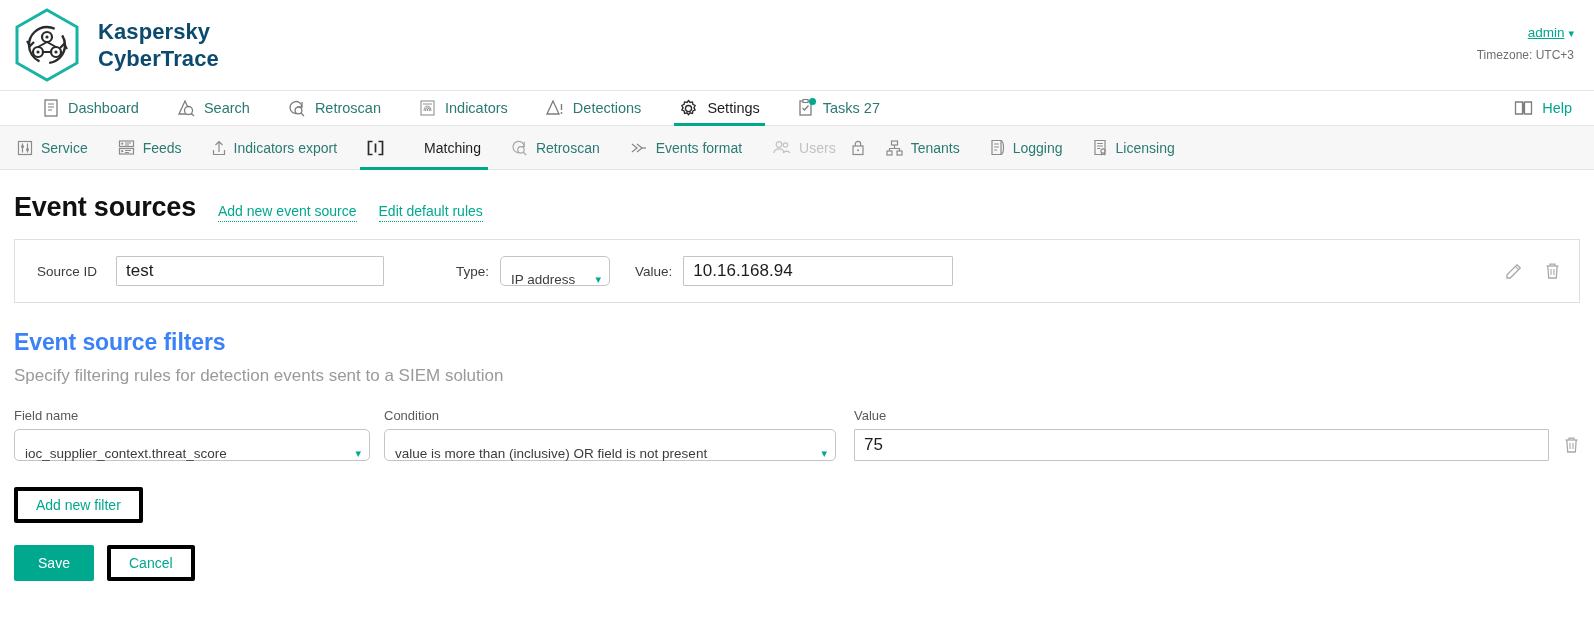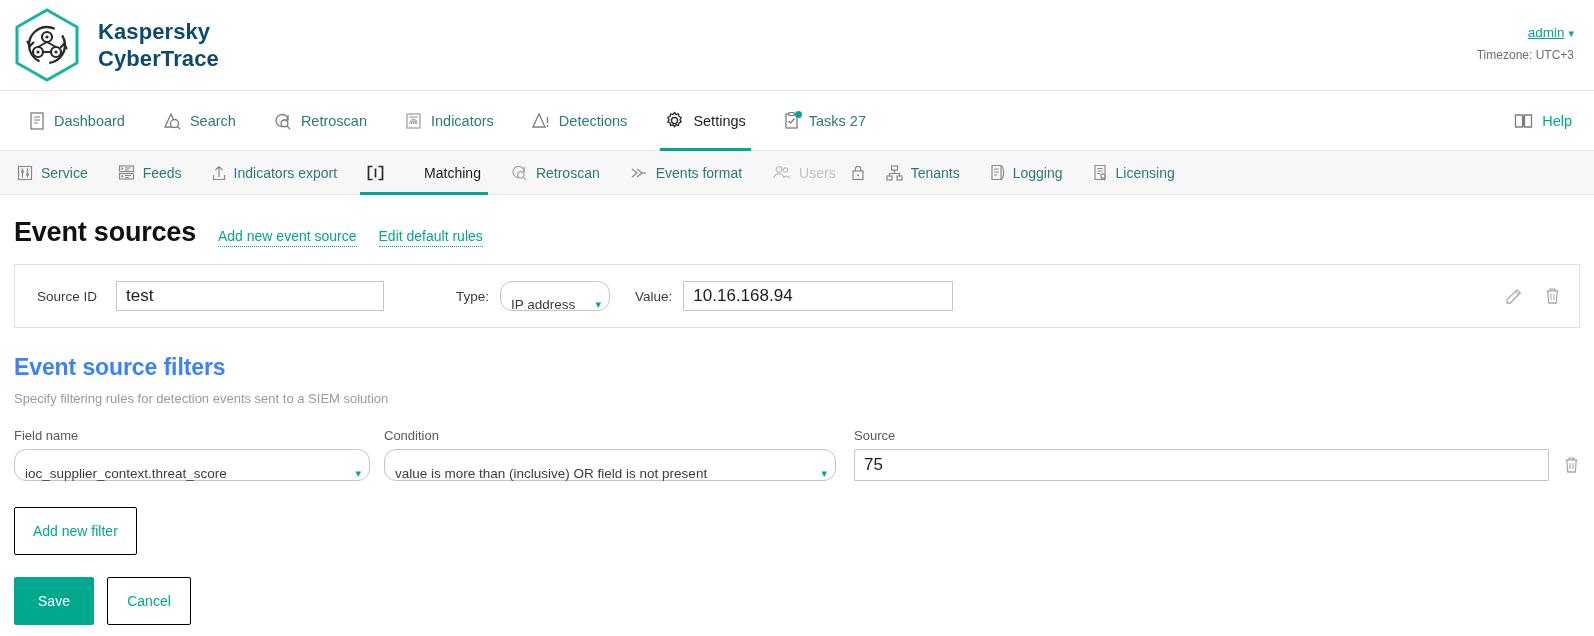--- a/index.html
+++ b/index.html
@@ -32,25 +32,25 @@
   }
   .user-name {
     font-size: 13.5px; color: #00a88e;
     text-decoration: underline; cursor: pointer;
   }
   .user-caret { color: #00a88e; font-size: 11px; margin-left: 4px; }
   .user-tz { font-size: 12px; color: #6f6f6f; margin-top: 2px; }
 
   
   .mainnav {
-    height: 61px;
+    height: 36px;
     border-top: 1px solid #e4e4e4;
     border-bottom: 1px solid #e4e4e4;
     display: flex; align-items: stretch;
-    padding-left: 10px;
+    padding-left: 24px;
     background: #fff;
     position: relative;
   }
   .mainnav-item {
     display: flex; align-items: center; gap: 9px;
     padding: 0 19px;
     font-size: 14.5px; color: #2b7a74;
     cursor: pointer; position: relative;
     white-space: nowrap;
   }
@@ -120,49 +120,49 @@
     padding: 0 9px; font-family: inherit; outline: none;
     border-radius: 1px;
   }
   .inp::placeholder { color: #a8a8a8; }
   .sel {
     border: 1px solid #c4c4c4; background: #fff;
     height: 30px; display: flex; align-items: center;
     justify-content: space-between; gap: 10px;
     padding: 16px 8px 0 10px;
     font-size: 13.5px; color: #3c3c3c; cursor: pointer;
-    border-radius: 12px;
+    border-radius: 5px;
   }
   .chev { color: #00a88e; font-size: 11px; line-height: 1; }
   .row-actions {
     position: absolute; right: 18px; top: 0; bottom: 0;
     display: flex; align-items: center; gap: 22px;
   }
   .icon-btn { cursor: pointer; display: flex; align-items: center; }
 
   h2.sub-title {
     margin: 26px 0 0 0; font-size: 23px; font-weight: bold;
     letter-spacing: -.1px; color: #3b82f6;
   }
-  .sub-desc { margin-top: 10px; font-size: 13px; color: #9a9a9a; }
+  .sub-desc { margin-top: 10px; font-size: 17px; color: #9a9a9a; }
 
   .filters { margin-top: 22px; }
   .filter-labels { display: flex; font-size: 13px; color: #5a5a5a; }
   .col-field { width: 356px; }
   .col-cond  { width: 452px; margin-left: 14px; }
   .col-value { flex: 1; margin-left: 18px; }
   .filter-row {
     display: flex; align-items: center; margin-top: 6px;
   }
   .filter-row .sel, .filter-row .inp { height: 32px; width: 100%; }
   .filter-del { margin-left: 14px; display: flex; align-items: center; cursor: pointer; }
 
   .btn {
-    border: 1px solid #000000; background: #fff;
-    height: 48px; padding: 0 18px;
+    border: 4px solid #000000; background: #fff;
+    height: 36px; padding: 0 18px;
     font-size: 14px; color: #00a88e;
     font-family: inherit; cursor: pointer; border-radius: 2px;
     display: inline-flex; align-items: center; justify-content: center;
   }
   .btn-primary {
     background: #00a88e; border-color: #00a88e; color: #fff;
     min-width: 80px;
   }
   .add-filter-wrap { margin-top: 26px; }
   .actions { margin-top: 22px; display: flex; gap: 13px; }
@@ -461,21 +461,21 @@
     </div>
   </div>
 
   <h2 class="sub-title">Event source filters</h2>
   <div class="sub-desc">Specify filtering rules for detection events sent to a SIEM solution</div>
 
   <div class="filters">
     <div class="filter-labels">
       <div class="col-field">Field name</div>
       <div class="col-cond">Condition</div>
-      <div class="col-value">Source</div>
+      <div class="col-value">Value</div>
     </div>
 
     <div class="filter-row">
       <div class="col-field">
         <div class="sel">
           <span>ioc_supplier_context.threat_score</span>
           <span class="chev">▾</span>
         </div>
       </div>
       <div class="col-cond">

